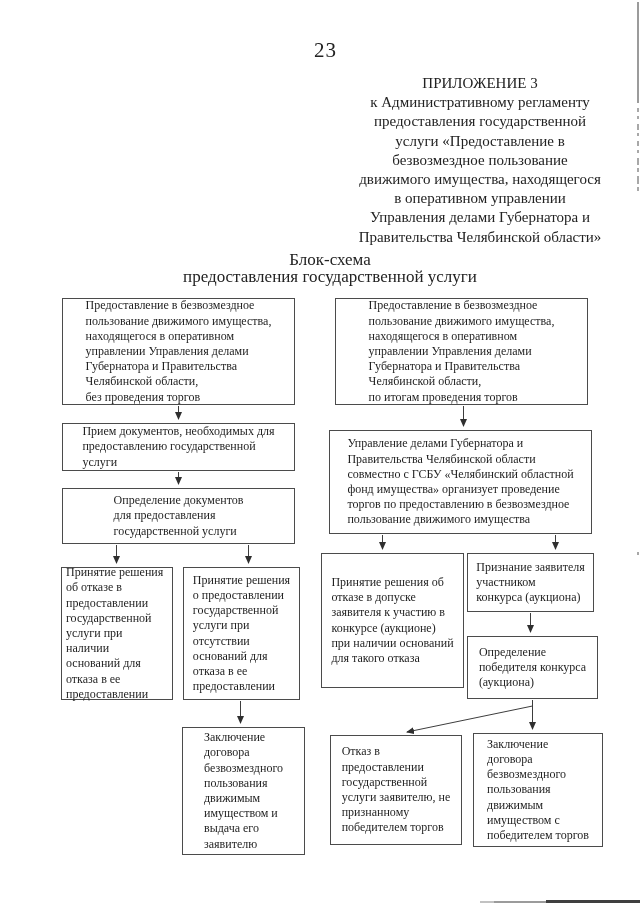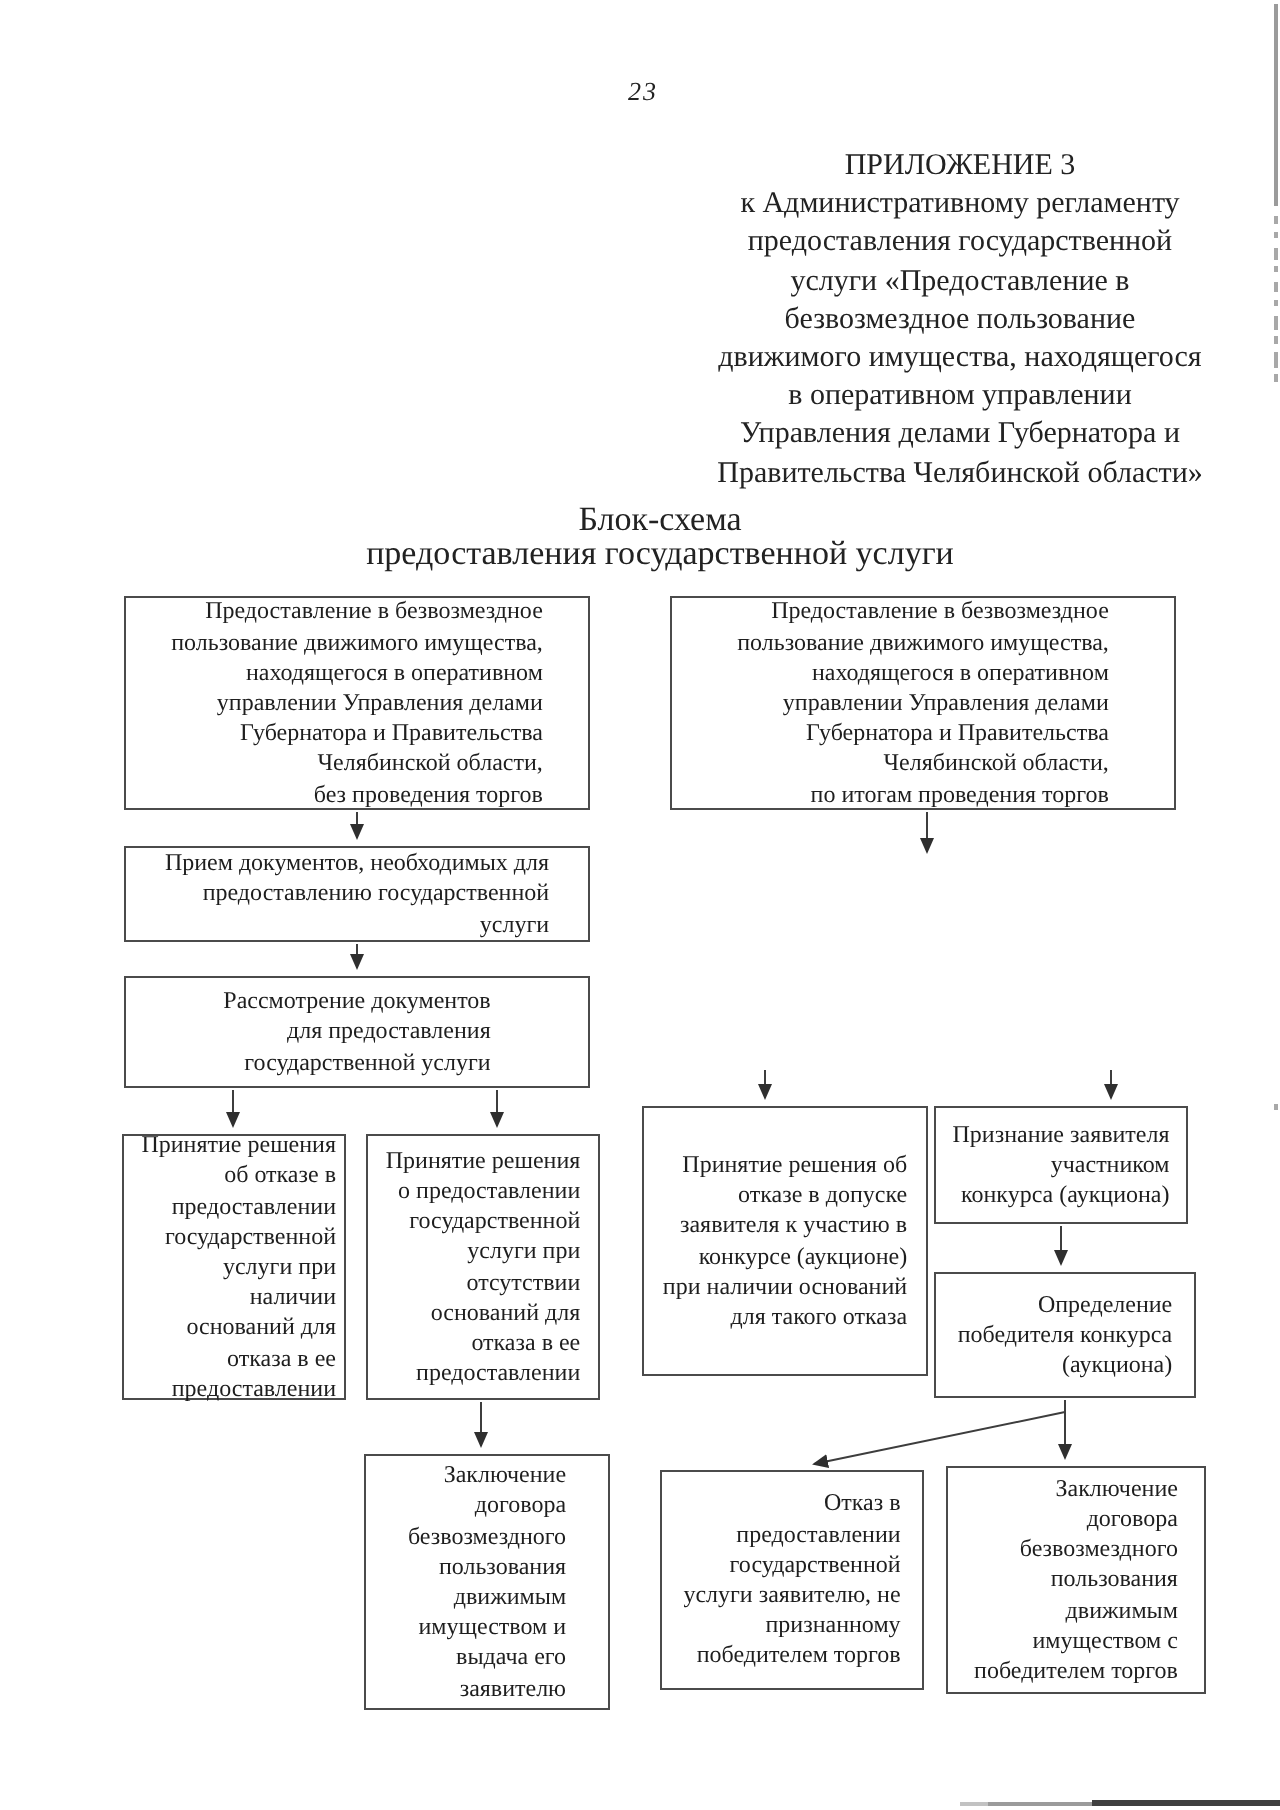--- a/index.html
+++ b/index.html
@@ -3,34 +3,34 @@
 <meta charset="utf-8">
 <style>
   * { margin:0; padding:0; box-sizing:border-box; }
   html,body { background:#ffffff; }
   .page {
     position:relative; width:640px; height:905px; background:#ffffff;
     font-family:"Liberation Serif", serif; color:#222222; overflow:hidden;
   }
   .page-number {
     position:absolute; left:314px; top:38px; width:40px;
-    font-size:13px; letter-spacing:1px;font-style:italic;
+    font-size:21px; letter-spacing:1px;
   }
   .appendix {
     position:absolute; left:332px; top:74px; width:296px;
     font-size:15px; line-height:19.2px; text-align:center; white-space:pre-line;
   }
   .chart-title {
     position:absolute; left:20px; top:252px; width:620px;
     font-size:17px; line-height:16.8px; text-align:center; white-space:pre-line;
   }
   .box {
     position:absolute; border:1px solid #4b4b4b; background:#ffffff;
     display:flex; align-items:center; justify-content:center;
-    text-align:right; white-space:pre-line;
+    text-align:left; white-space:pre-line;
     font-size:12px; line-height:15.2px; padding:1px 4px; color:#1e1e1e;
   }
   .b-l1 {left:62px;  top:298px; width:233px; height:107px}
   .b-l2 {left:62px;  top:423px; width:233px; height:48px}
   .b-l3 {left:62px;  top:488px; width:233px; height:56px}
   .b-l4a{left:61px;  top:567px; width:112px; height:133px}
   .b-l4b{left:183px; top:567px; width:117px; height:133px}
   .b-l5 {left:182px; top:727px; width:123px; height:128px}
   .b-r1 {left:335px; top:298px; width:253px; height:107px}
   .b-r2 {left:329px; top:430px; width:263px; height:104px}
@@ -87,21 +87,21 @@
   <div class="box b-l1">Предоставление в безвозмездное
 пользование движимого имущества,
 находящегося в оперативном
 управлении Управления делами
 Губернатора и Правительства
 Челябинской области,
 без проведения торгов</div>
   <div class="box b-l2">Прием документов, необходимых для
 предоставлению государственной
 услуги</div>
-  <div class="box b-l3">Рассмотрение документов
+  <div class="box b-l3">Определение документов
 для предоставления
 государственной услуги</div>
   <div class="box b-l4a">Принятие решения
 об отказе в
 предоставлении
 государственной
 услуги при наличии
 оснований для
 отказа в ее
 предоставлении</div>
@@ -122,20 +122,26 @@
 выдача его
 заявителю</div>
 
   <div class="box b-r1">Предоставление в безвозмездное
 пользование движимого имущества,
 находящегося в оперативном
 управлении Управления делами
 Губернатора и Правительства
 Челябинской области,
 по итогам проведения торгов</div>
+  <div class="box b-r2">Управление делами Губернатора и
+Правительства Челябинской области
+совместно с ГСБУ «Челябинский областной
+фонд имущества» организует проведение
+торгов по предоставлению в безвозмездное
+пользование движимого имущества</div>
   <div class="box b-r3a">Принятие решения об
 отказе в допуске
 заявителя к участию в
 конкурсе (аукционе)
 при наличии оснований
 для такого отказа</div>
   <div class="box b-r4">Определение
 победителя конкурса
 (аукциона)</div>
   <div class="box b-r3b">Признание заявителя

